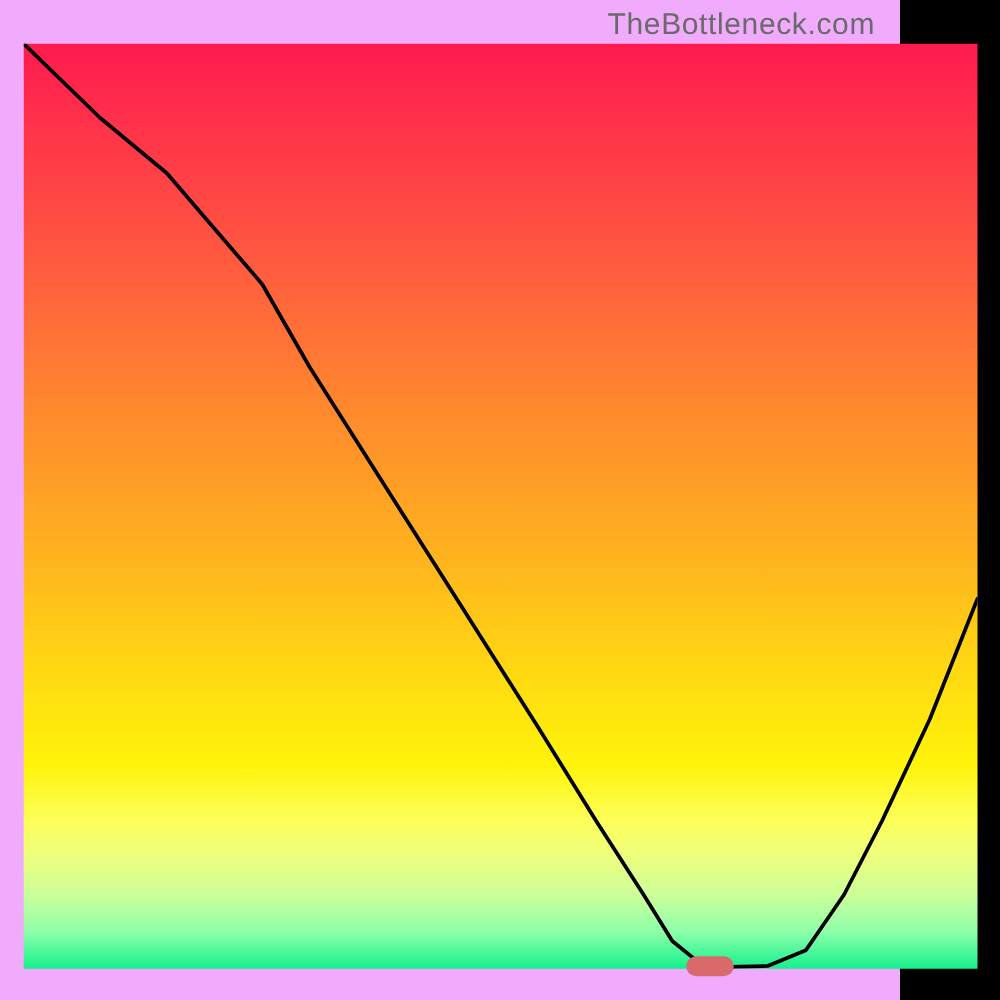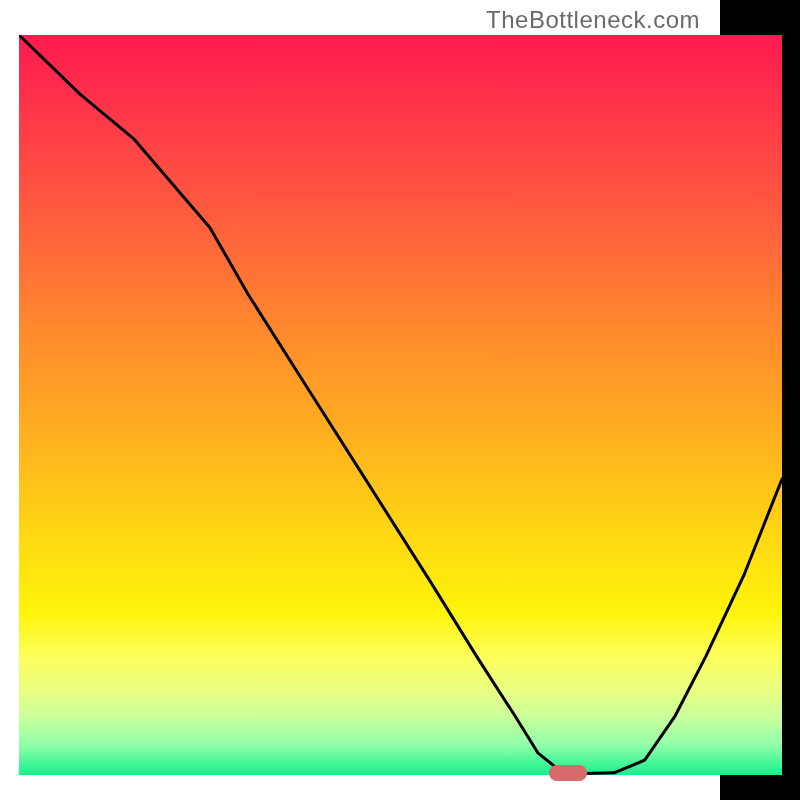--- a/index.html
+++ b/index.html
@@ -8,21 +8,21 @@
     width: 800px;
     height: 800px;
     background: #000000;
     overflow: hidden;
     font-family: Arial, Helvetica, sans-serif;
   }
   .frame {
     position: relative;
     width: 720px;
     height: 800px;
-    background: #ffffff;
+    background: #f0abfc;
     text-decoration: underline;
   }
   .watermark {
     position: absolute;
     top: 6px;
     right: 20px;
     color: #6a6a6a;
     font-size: 24px;
     font-weight: 400;
     letter-spacing: 0.5px;

